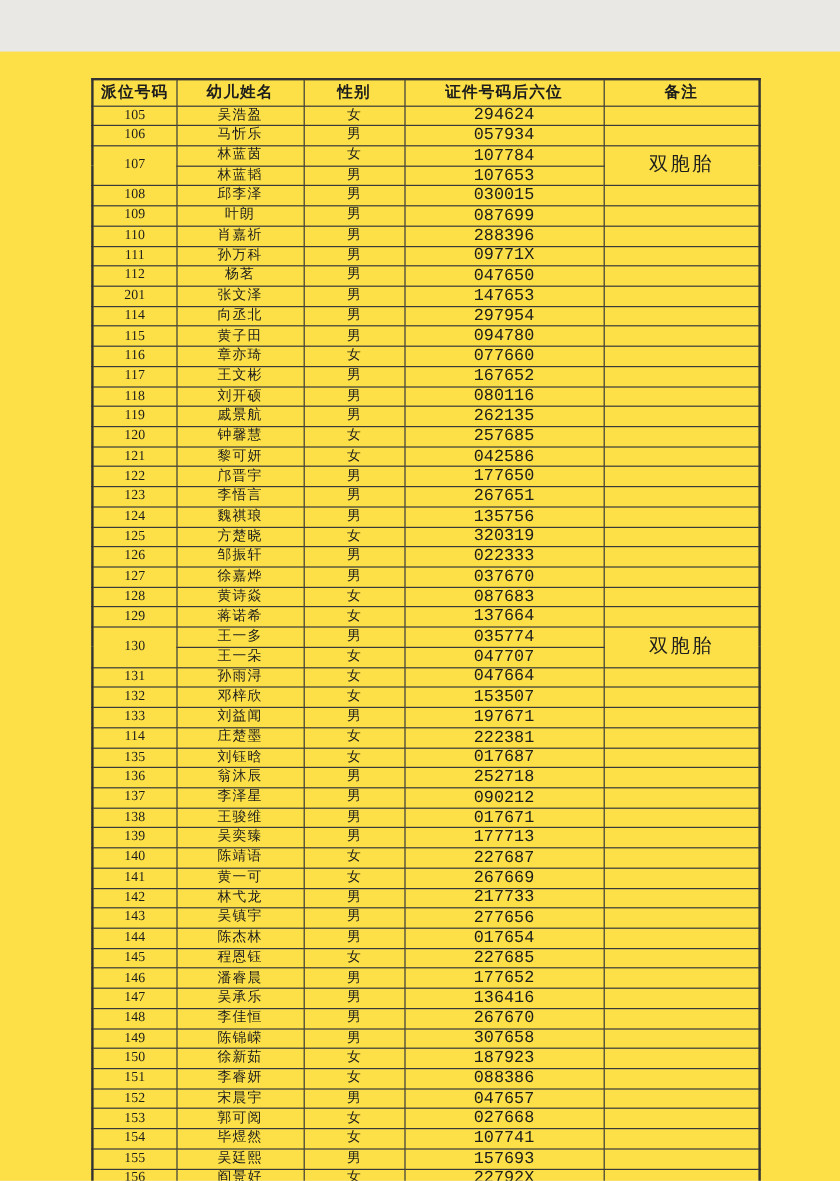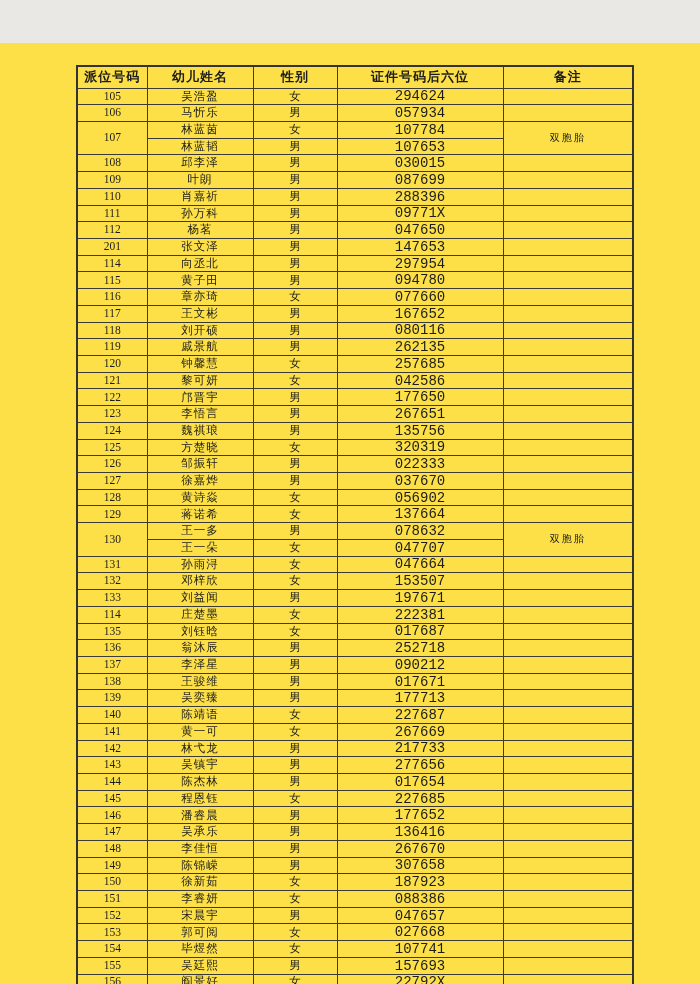--- a/index.html
+++ b/index.html
@@ -38,21 +38,21 @@
     font-size:13px;
     font-weight:700;
     letter-spacing:1px;
   }
   td {
     font-size:11.5px;
     line-height:1;
   }
   td.c-name { letter-spacing:1px; }
   td.c-id { font-family:Liberation Mono, monospace; font-size:14px; }
-  td.c-note { font-size:10px; letter-spacing:2px; }
+  td.c-note { font-size:16px; letter-spacing:2px; }
   .footer {
     position:absolute;
     left:0; top:942px;
     width:700px;
     text-align:center;
     font-size:17px;
     color:#1c1c1c;
     letter-spacing:1px;
   }
 </style>
@@ -242,35 +242,35 @@
           <td class="c-num">127</td>
           <td class="c-name">徐嘉烨</td>
           <td class="c-gender">男</td>
           <td class="c-id">037670</td>
           <td class="c-note"></td>
         </tr>
         <tr>
           <td class="c-num">128</td>
           <td class="c-name">黄诗焱</td>
           <td class="c-gender">女</td>
-          <td class="c-id">056902</td>
+          <td class="c-id">087683</td>
           <td class="c-note"></td>
         </tr>
         <tr>
           <td class="c-num">129</td>
           <td class="c-name">蒋诺希</td>
           <td class="c-gender">女</td>
           <td class="c-id">137664</td>
           <td class="c-note"></td>
         </tr>
         <tr>
           <td class="c-num" rowspan="2">130</td>
           <td class="c-name">王一多</td>
           <td class="c-gender">男</td>
-          <td class="c-id">078632</td>
+          <td class="c-id">035774</td>
           <td class="c-note" rowspan="2">双胞胎</td>
         </tr>
         <tr>
           <td class="c-name">王一朵</td>
           <td class="c-gender">女</td>
           <td class="c-id">047707</td>
         </tr>
         <tr>
           <td class="c-num">131</td>
           <td class="c-name">孙雨浔</td>

